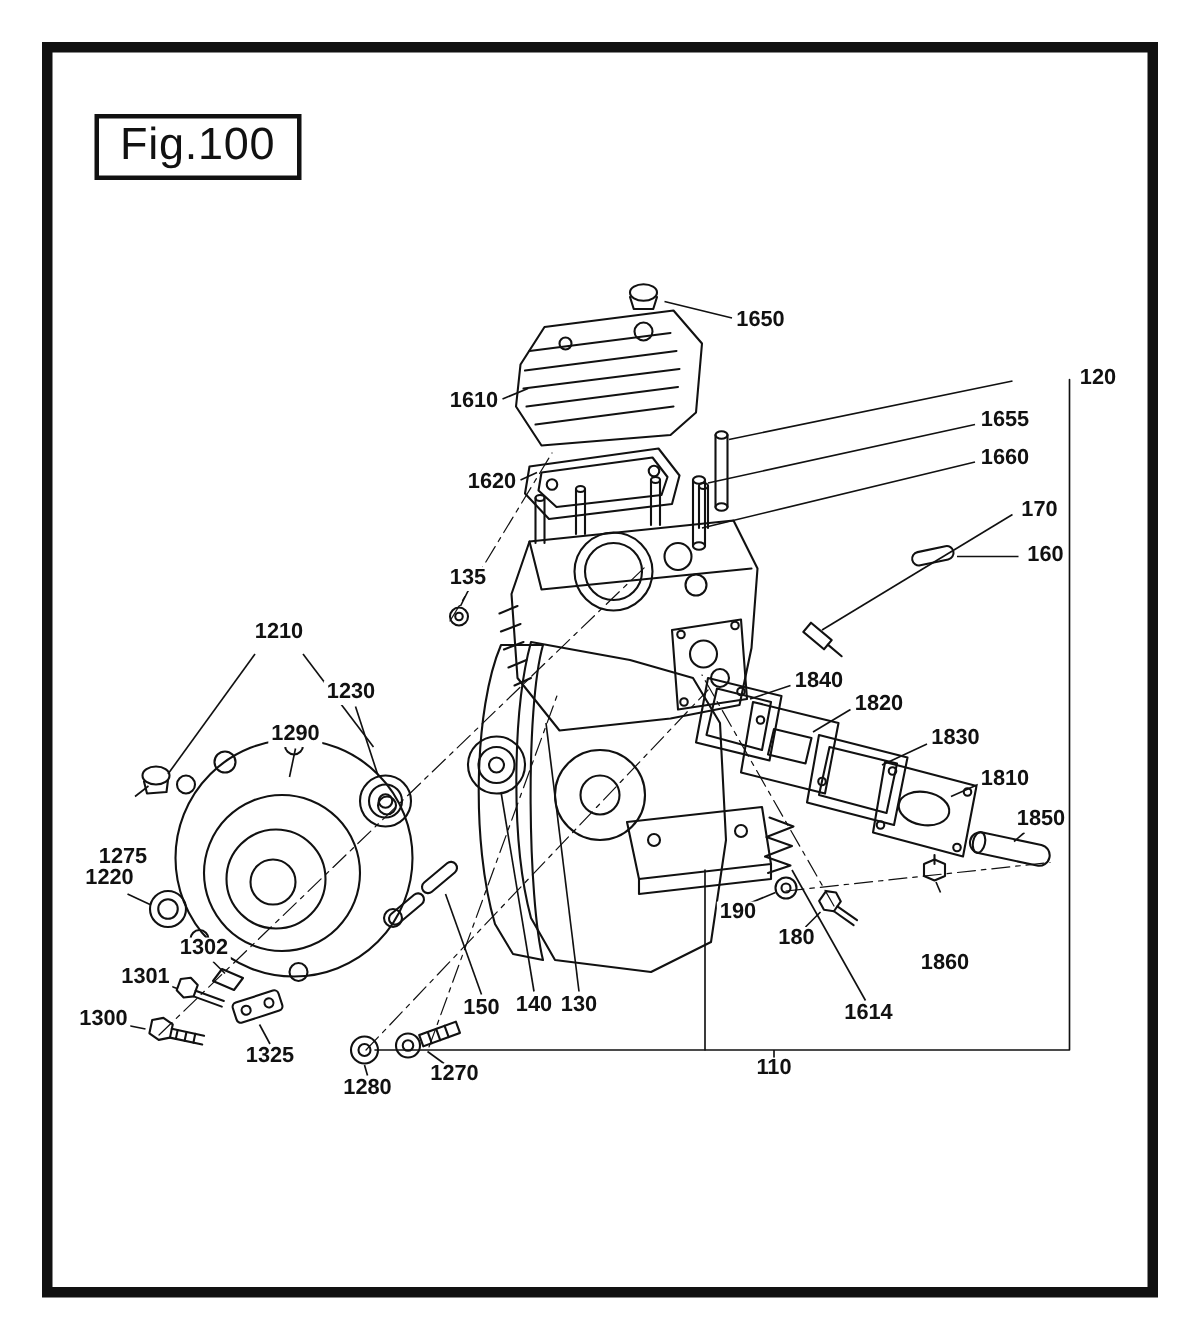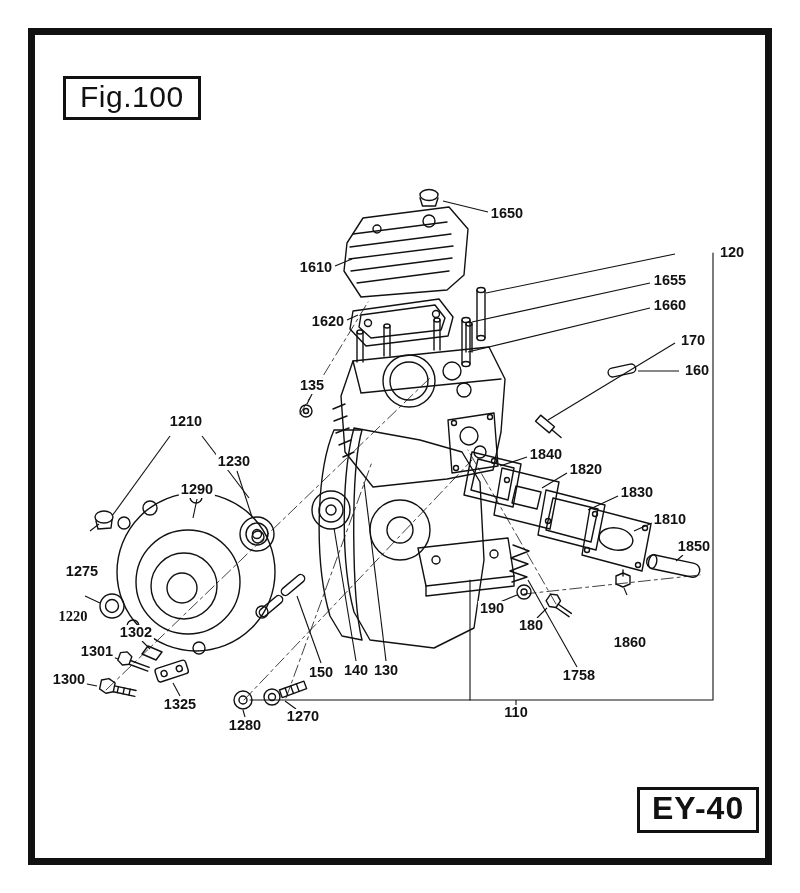--- a/index.html
+++ b/index.html
@@ -329,42 +329,39 @@
       <div class="part-label" style="left: 732px; top: 253px;">120</div>
       <div class="part-label" style="left: 670px; top: 281px;">1655</div>
       <div class="part-label" style="left: 670px; top: 306px;">1660</div>
       <div class="part-label" style="left: 693px; top: 341px;">170</div>
       <div class="part-label" style="left: 697px; top: 371px;">160</div>
       <div class="part-label" style="left: 312px; top: 386px;">135</div>
       <div class="part-label" style="left: 186px; top: 422px;">1210</div>
       <div class="part-label" style="left: 234px; top: 462px;">1230</div>
       <div class="part-label" style="left: 197px; top: 490px;">1290</div>
       <div class="part-label" style="left: 82px; top: 540px; margin-top: 32px;">1275</div>
-      <div class="part-label" style="left: 73px; top: 617px; font-family: Liberation Serif, serif;">1220</div>
+      <div class="part-label" style="left: 73px; top: 586px;">1220</div>
       <div class="part-label" style="left: 136px; top: 633px;">1302</div>
       <div class="part-label" style="left: 97px; top: 652px;">1301</div>
       <div class="part-label" style="left: 69px; top: 680px;">1300</div>
       <div class="part-label" style="left: 180px; top: 705px;">1325</div>
       <div class="part-label" style="left: 245px; top: 726px;">1280</div>
       <div class="part-label" style="left: 303px; top: 717px;">1270</div>
       <div class="part-label" style="left: 321px; top: 673px;">150</div>
       <div class="part-label" style="left: 356px; top: 671px;">140</div>
       <div class="part-label" style="left: 386px; top: 671px;">130</div>
       <div class="part-label" style="left: 516px; top: 713px;">110</div>
-      <div class="part-label" style="left: 579px; top: 676px;">1758</div>
+      <div class="part-label" style="left: 579px; top: 676px;">1614</div>
       <div class="part-label" style="left: 492px; top: 609px; text-align: right;">190</div>
       <div class="part-label" style="left: 531px; top: 626px;">180</div>
       <div class="part-label" style="left: 546px; top: 455px;">1840</div>
       <div class="part-label" style="left: 586px; top: 470px;">1820</div>
       <div class="part-label" style="left: 637px; top: 493px;">1830</div>
       <div class="part-label" style="left: 670px; top: 520px;">1810</div>
       <div class="part-label" style="left: 694px; top: 547px;">1850</div>
       <div class="part-label" style="left: 630px; top: 603px; margin-top: 40px;">1860</div>
     </div>
 
   <div class="fig-box">
     <span>Fig.100</span>
   </div>
 
-  <div class="model-box">
-    <span>EY-40</span>
-  </div>
 </div>
 
 </body></html>

